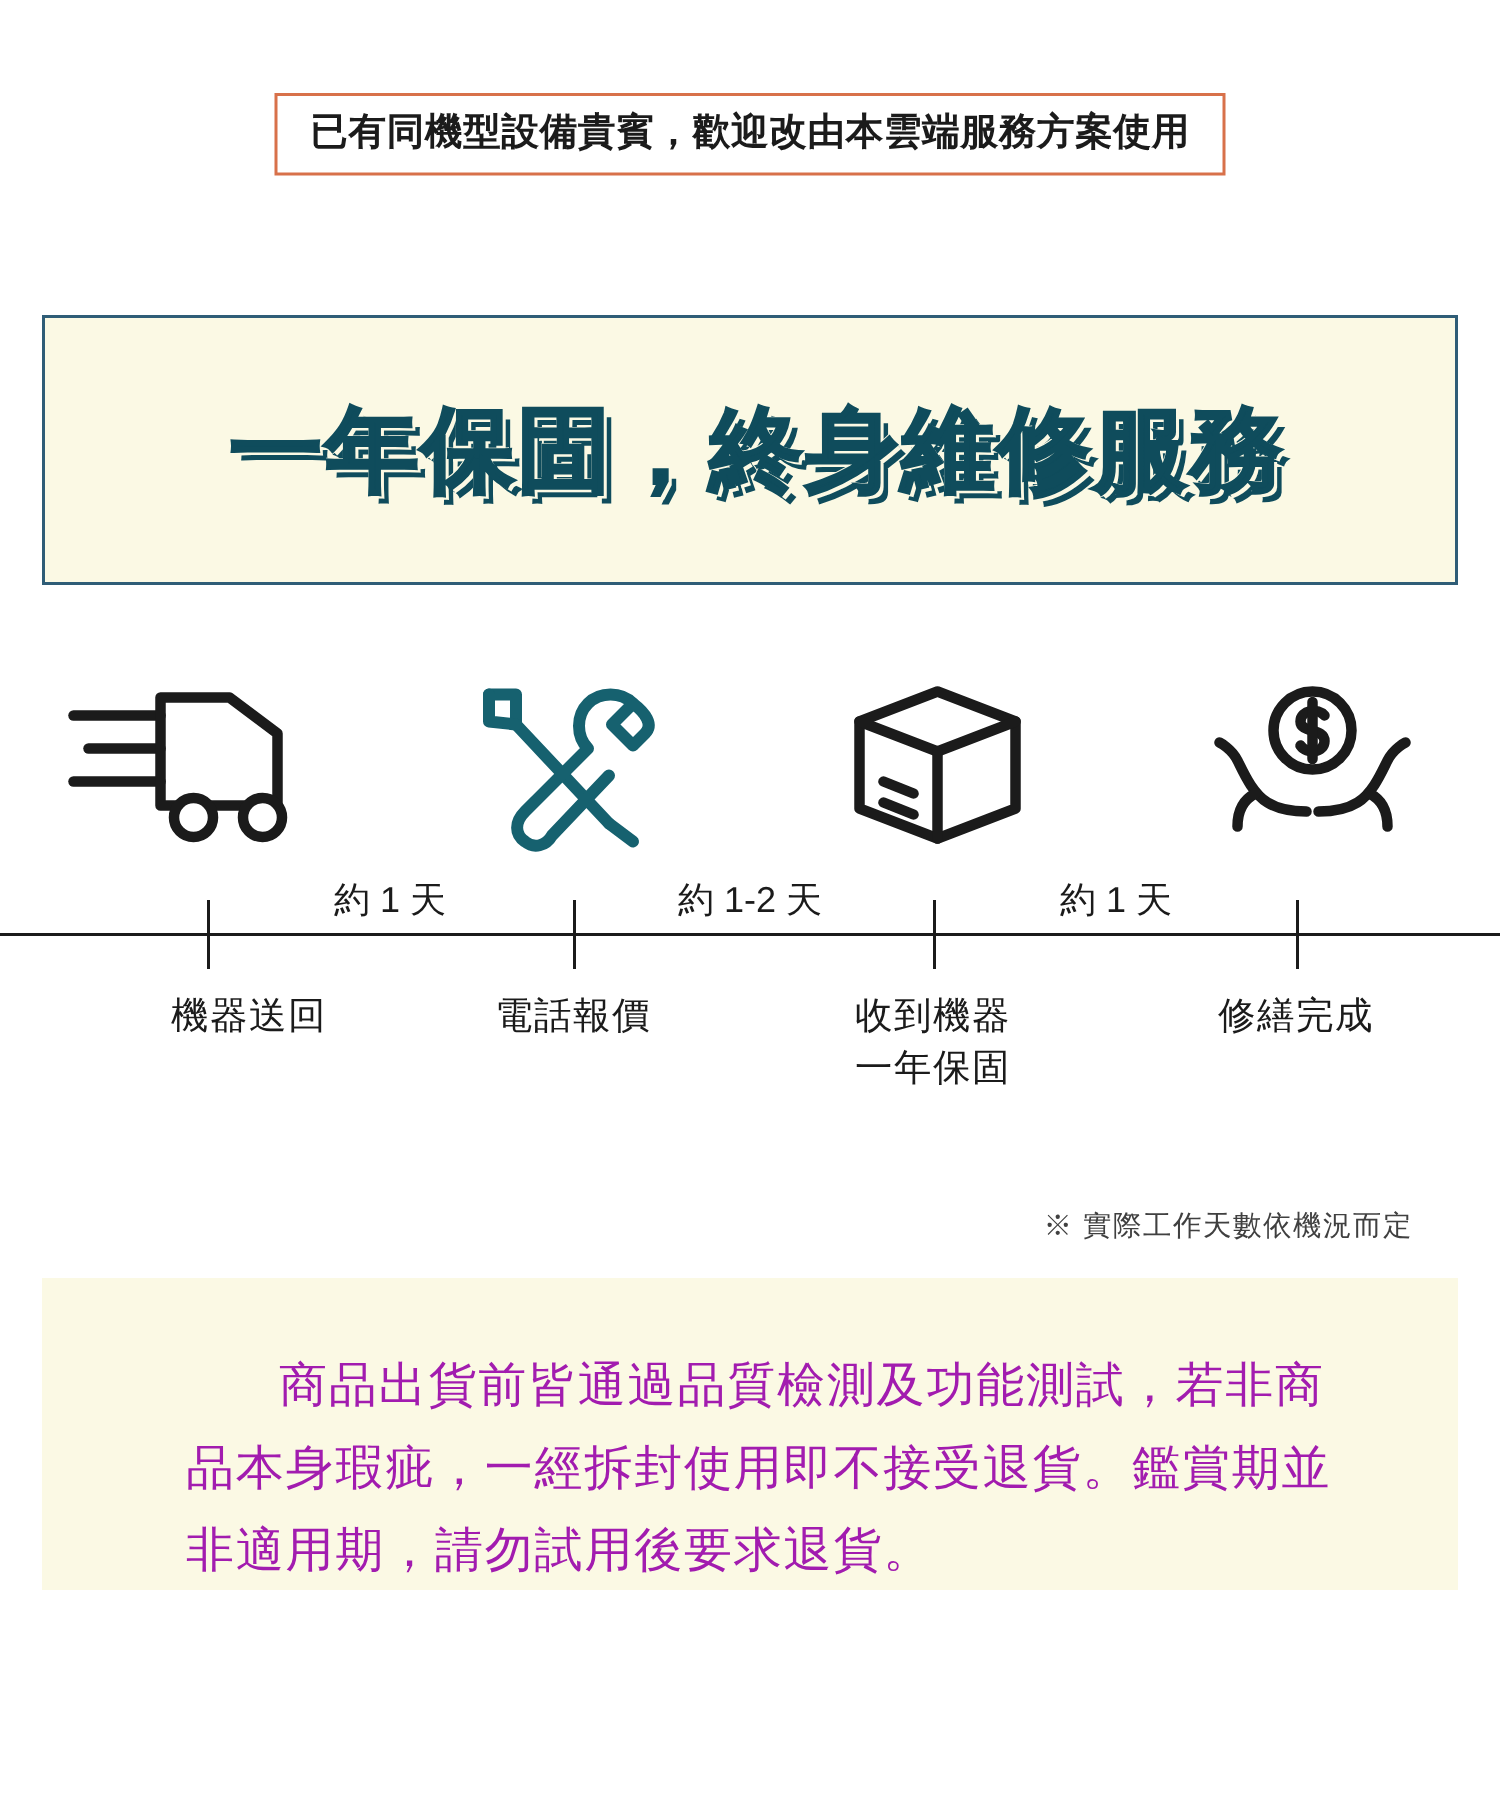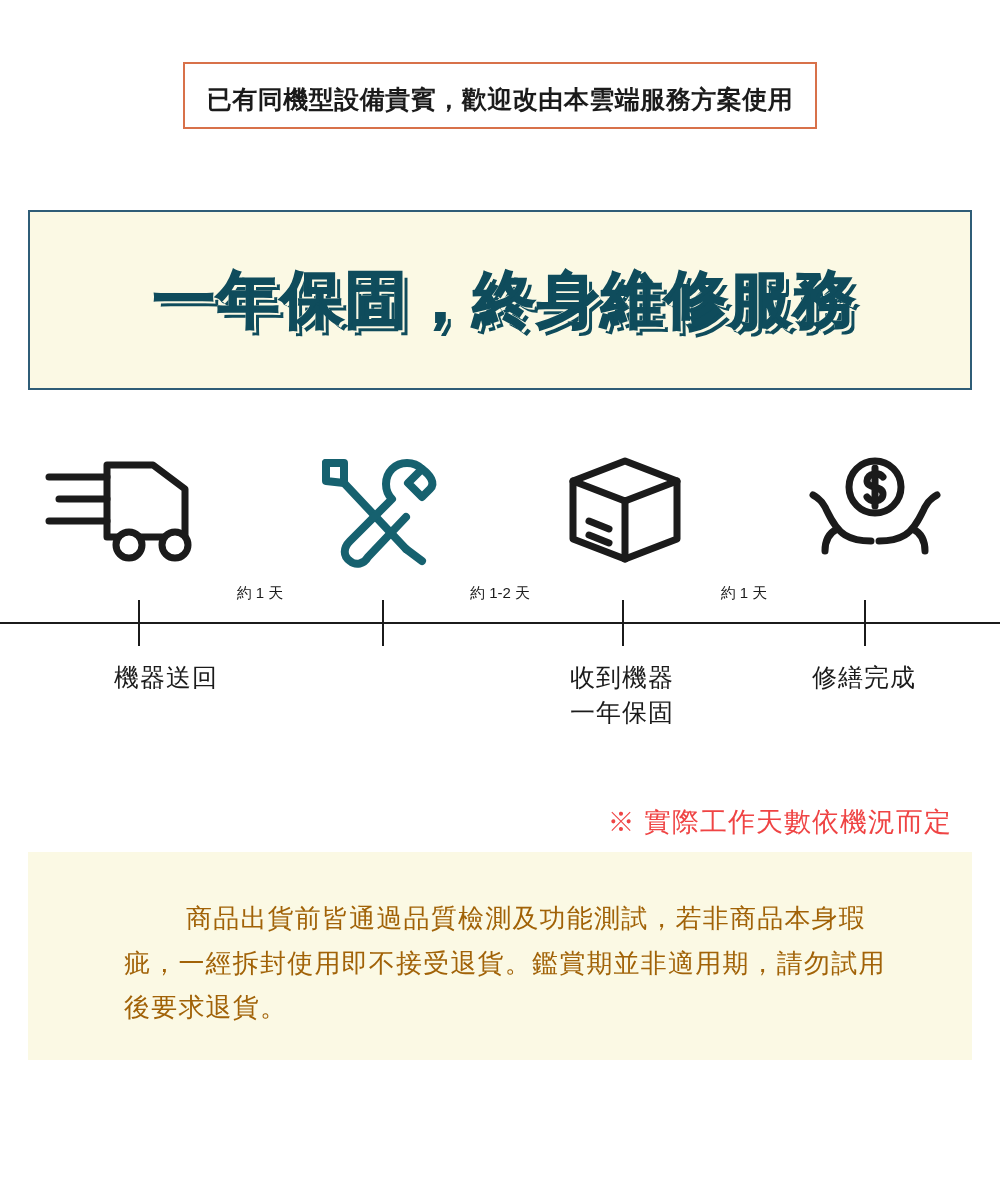--- a/index.html
+++ b/index.html
@@ -17,21 +17,21 @@
   
   .notice-wrap {
     position: absolute;
     left: 0; top: 62px;
     width: 1000px;
     display: flex;
     justify-content: center;
   }
   .notice {
     border: 2px solid #d8714a;
-    padding: 19px 22px 11px 22px;
+    padding: 7px 22px 11px 22px;
     font-size: 25px;
     font-weight: bold;
     letter-spacing: 0.5px;
     color: #1b1b1b;
     background: #fff;
     white-space: nowrap;
   }
 
   
   .banner {
@@ -86,21 +86,21 @@
   }
   .tick {
     position: absolute;
     top: 600px;
     width: 2px; height: 46px;
     background: #1b1b1b;
   }
   .gap-label {
     position: absolute;
     top: 584px;
-    font-size: 15px;
+    font-size: 24px;
     color: #1b1b1b;
     transform: translateX(-50%);
     white-space: nowrap;
   }
 
   .stage-labels {
     position: absolute;
     left: 0; top: 660px;
     width: 1000px;
     display: block;
@@ -112,42 +112,42 @@
     text-align: center;
     font-size: 25px;
     line-height: 1.38;
     letter-spacing: 1px;
     white-space: nowrap;
   }
 
   
   .footnote {
     position: absolute;
-    right: 48px; top: 804px;
-    font-size: 27px;
-    color: #ef4444;
+    right: 58px; top: 804px;
+    font-size: 19px;
+    color: #404040;
     letter-spacing: 1px;
     white-space: nowrap;
   }
 
   
   .policy {
     position: absolute;
     left: 28px; top: 852px;
     width: 944px; height: 208px;
     background: #fbf9e4;
   }
   .policy-text {
     position: absolute;
     left: 96px; top: 44px;
     width: 780px;
-    font-size: 26px;
+    font-size: 32px;
     line-height: 1.72;
     letter-spacing: 1.2px;
-    color: #a16207;
+    color: #a21caf;
     text-indent: 62px;
   }
 
   svg { display: block; }
 </style>
 </head>
 <body>
 
 <div class="notice-wrap">
   <div class="notice">已有同機型設備貴賓，歡迎改由本雲端服務方案使用</div>
@@ -228,20 +228,21 @@
 
 <div class="gap-label" style="left:260px;">約 1 天</div>
 <div class="gap-label" style="left:500px;text-align:right;">約 1-2 天</div>
 <div class="gap-label" style="left:744px;">約 1 天</div>
 
 <div class="stage-labels">
   <div class="stage" style="left:138px;margin-left:28px;">
     <div>機器送回</div>
   </div>
   <div class="stage" style="left:382px;">
+    <div>電話報價</div>
   </div>
   <div class="stage" style="left:622px;">
     <div>收到機器</div>
     <div>一年保固</div>
   </div>
   <div class="stage" style="left:864px;">
     <div>修繕完成</div>
   </div>
 </div>
 

